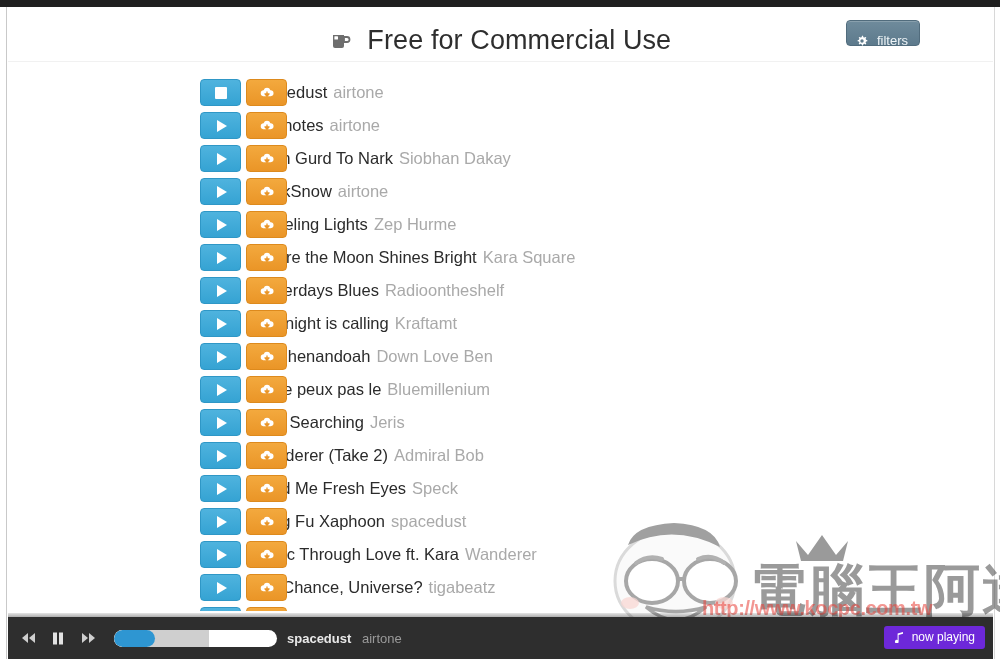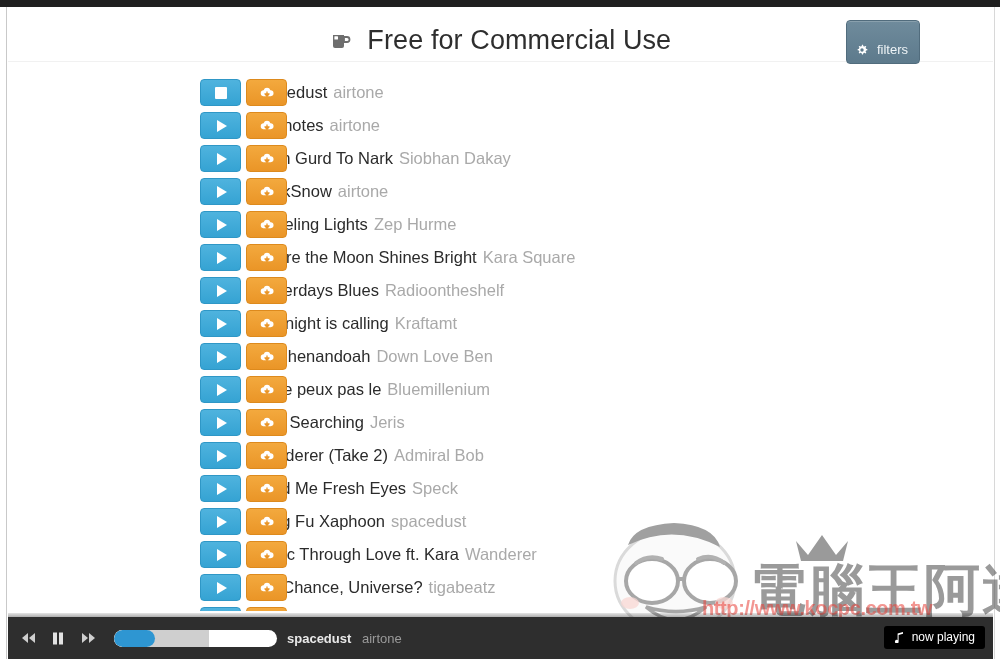--- a/index.html
+++ b/index.html
@@ -76,22 +76,22 @@
     display: inline-block;
     vertical-align: -3px;
     margin-right: 9px;
     width: 21px;
     height: 21px;
   }
   .filters-button {
     position: absolute;
     right: 73px;
     top: 13px;
-    height: 44px;
-    padding: 16px 11px 0 9px;
+    height: 26px;
+    padding: 7px 11px 0 9px;
     background: linear-gradient(to bottom, #6f8b9c, #5d7a8c);
     border: 1px solid #516c7d;
     border-radius: 4px;
     color: #eef4f7;
     font-size: 13px;
     line-height: 26px;
     cursor: pointer;
     box-sizing: border-box;
     white-space: nowrap;
     box-shadow: 0 1px 0 rgba(255,255,255,0.18) inset;
@@ -263,21 +263,21 @@
     color: #9a9a9a;
     font-weight: normal;
     margin-left: 7px;
   }
   .now-playing-btn {
     position: absolute;
     right: 8px;
     top: 9px;
     height: 23px;
     padding: 0 10px;
-    background: #000000;
+    background: #6d28d9;
     border-radius: 3px;
     color: #ffffff;
     font-size: 12px;
     line-height: 23px;
     cursor: pointer;
     white-space: nowrap;
     box-sizing: border-box;
   }
   .note-icon {
     display: inline-block;

